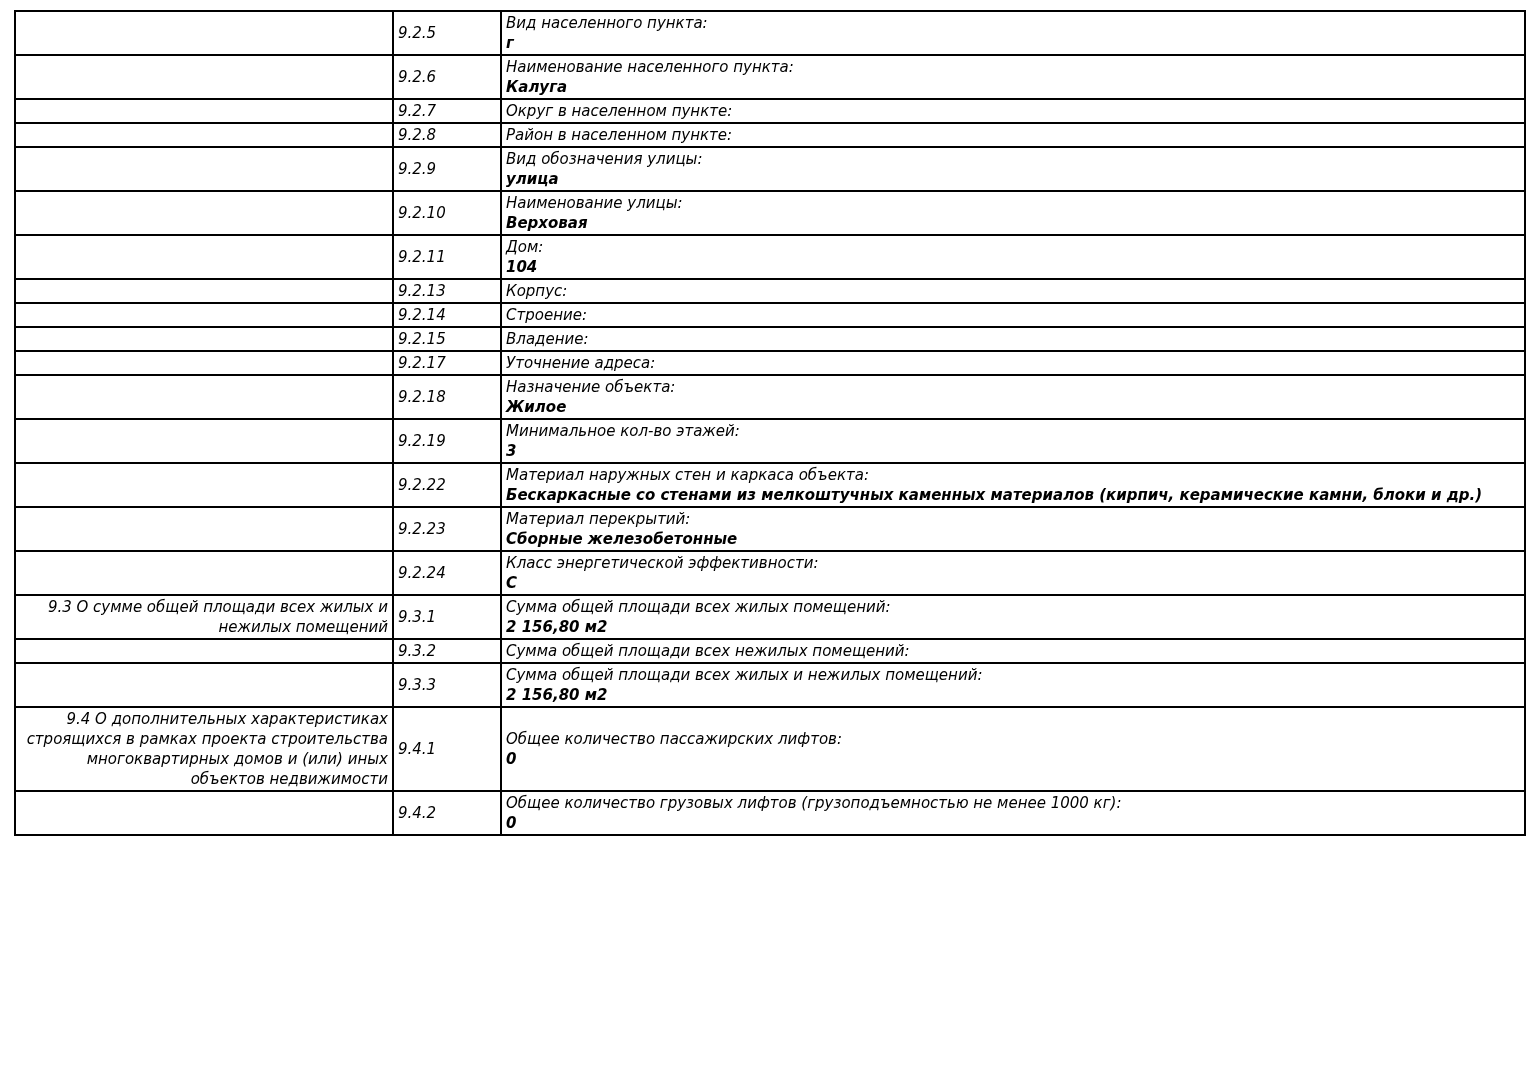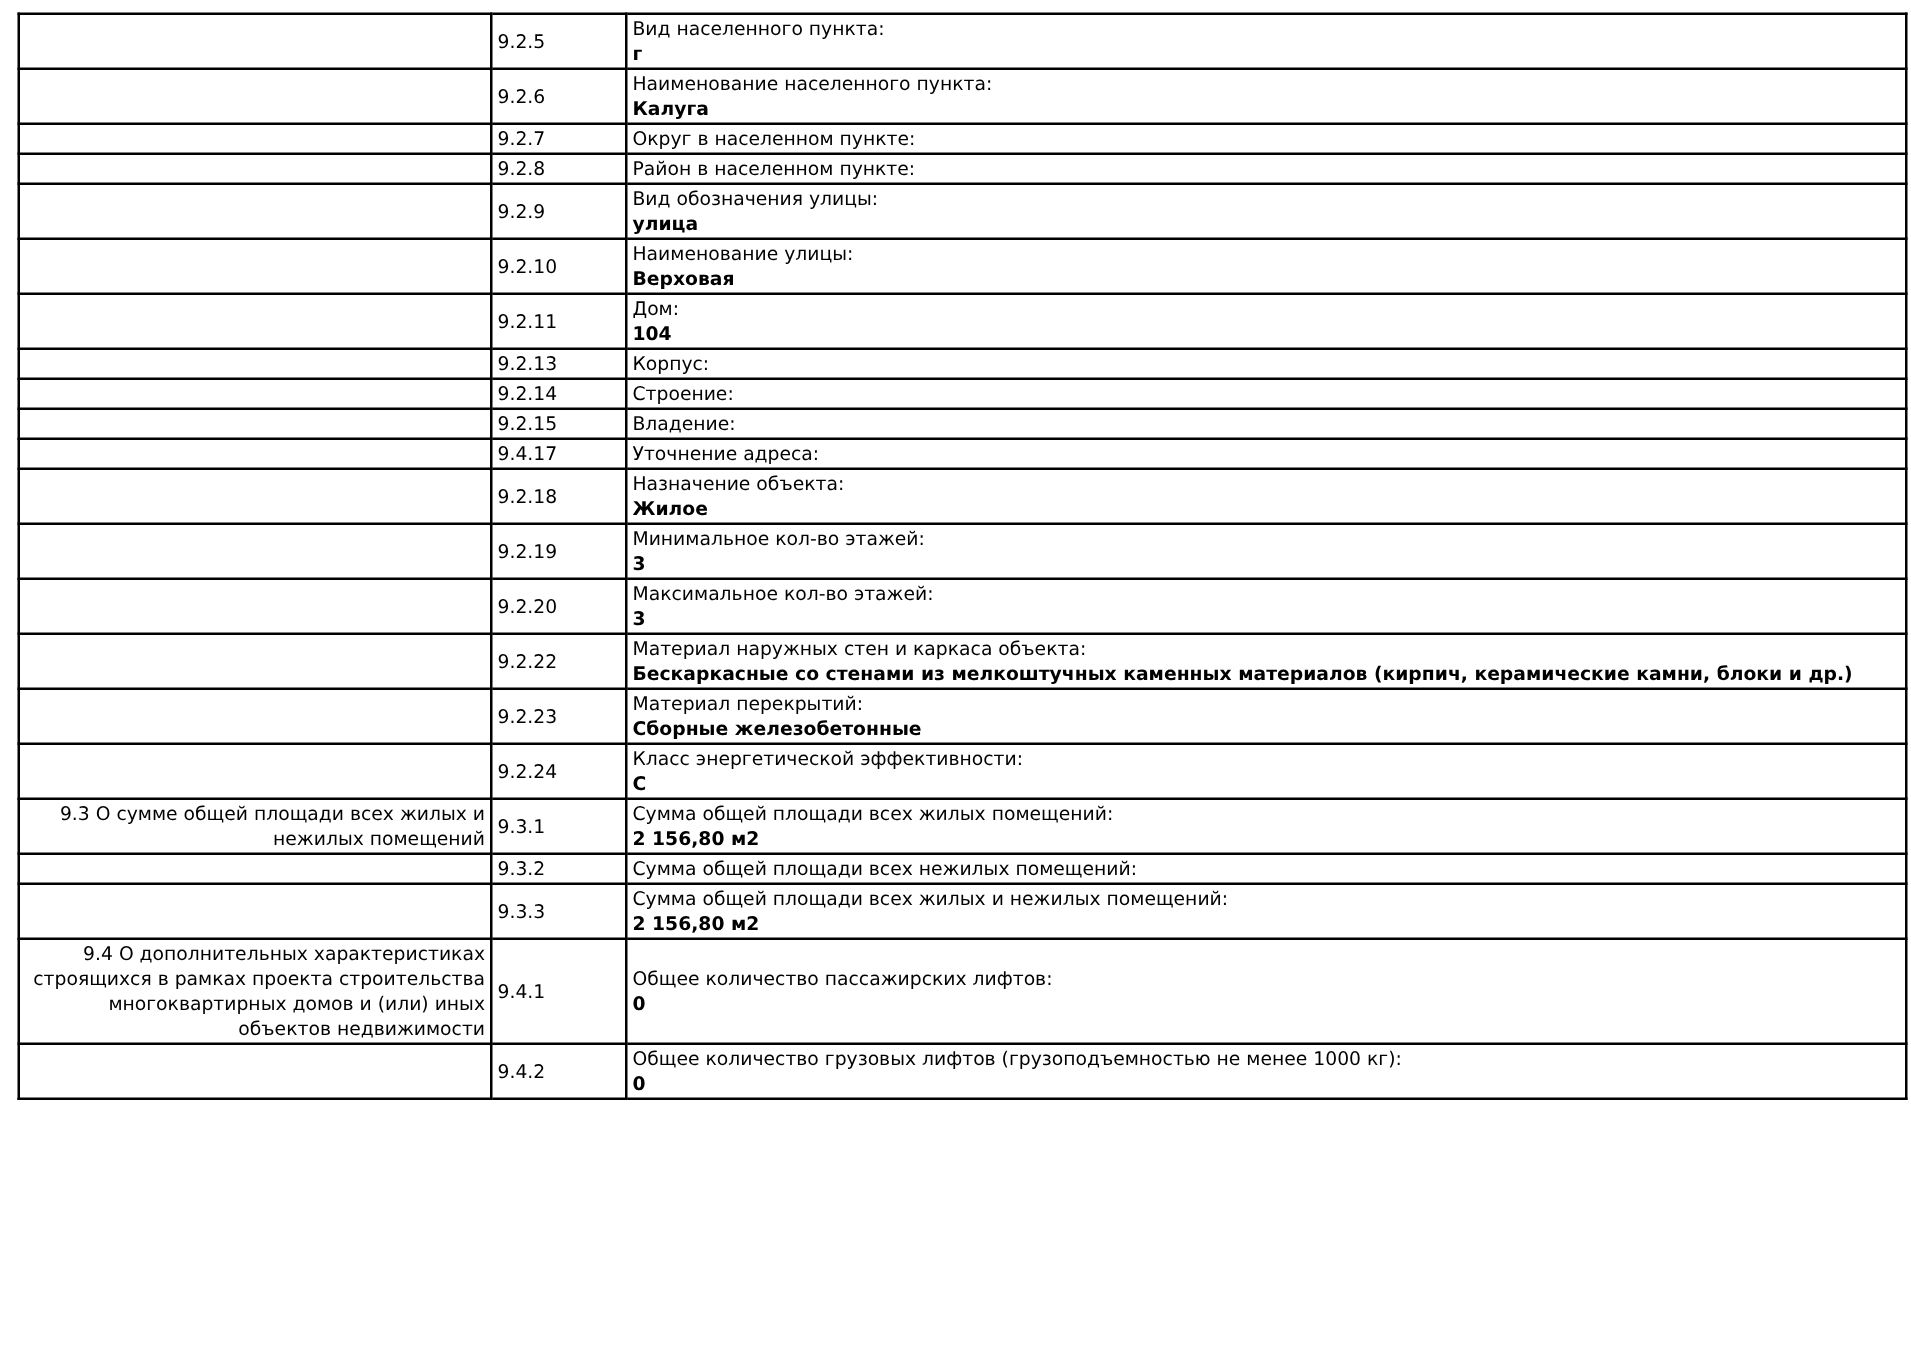--- a/index.html
+++ b/index.html
@@ -8,20 +8,21 @@
     background: #ffffff;
     color: #000000;
     font-family: "DejaVu Sans", "Liberation Sans", sans-serif;
   }
   .page {
     width: 1529px;
     height: 1080px;
     box-sizing: border-box;
     padding: 10px 14px 0 14px;
     overflow: hidden;
+    font-style: italic;
   }
   table.decl {
     border-collapse: collapse;
     table-layout: fixed;
     width: 1500px;
   }
   table.decl td {
     border: 2px solid #000000;
     vertical-align: middle;
     padding: 1px 4px;
@@ -116,47 +117,39 @@
         <tr>
     <td class="section-cell"></td>
     <td class="num-cell">9.2.15</td>
     <td class="field-cell">
       <div class="field-label">Владение:</div>
 
     </td>
   </tr>
         <tr>
     <td class="section-cell"></td>
-    <td class="num-cell">9.4.17</td>
+    <td class="num-cell">9.2.17</td>
     <td class="field-cell">
       <div class="field-label">Уточнение адреса:</div>
 
     </td>
   </tr>
         <tr>
     <td class="section-cell"></td>
     <td class="num-cell">9.2.18</td>
     <td class="field-cell">
       <div class="field-label">Назначение объекта:</div>
       <div class="field-value">Жилое</div>
     </td>
   </tr>
         <tr>
     <td class="section-cell"></td>
     <td class="num-cell">9.2.19</td>
     <td class="field-cell">
       <div class="field-label">Минимальное кол-во этажей:</div>
-      <div class="field-value">3</div>
-    </td>
-  </tr>
-        <tr>
-    <td class="section-cell"></td>
-    <td class="num-cell">9.2.20</td>
-    <td class="field-cell">
-      <div class="field-label">Максимальное кол-во этажей:</div>
       <div class="field-value">3</div>
     </td>
   </tr>
         <tr>
     <td class="section-cell"></td>
     <td class="num-cell">9.2.22</td>
     <td class="field-cell">
       <div class="field-label">Материал наружных стен и каркаса объекта:</div>
       <div class="field-value">Бескаркасные со стенами из мелкоштучных каменных материалов (кирпич, керамические камни, блоки и др.)</div>
     </td>

